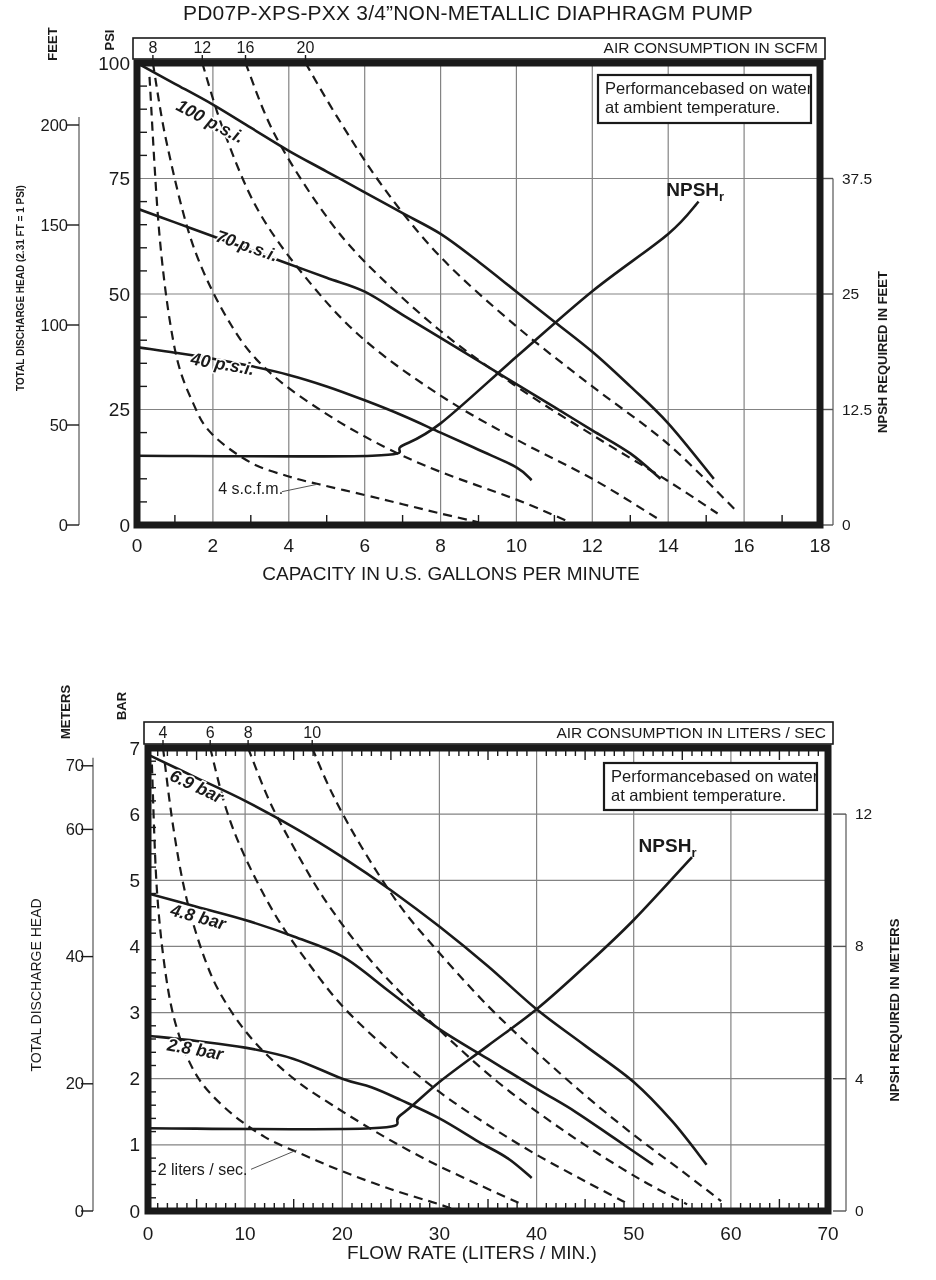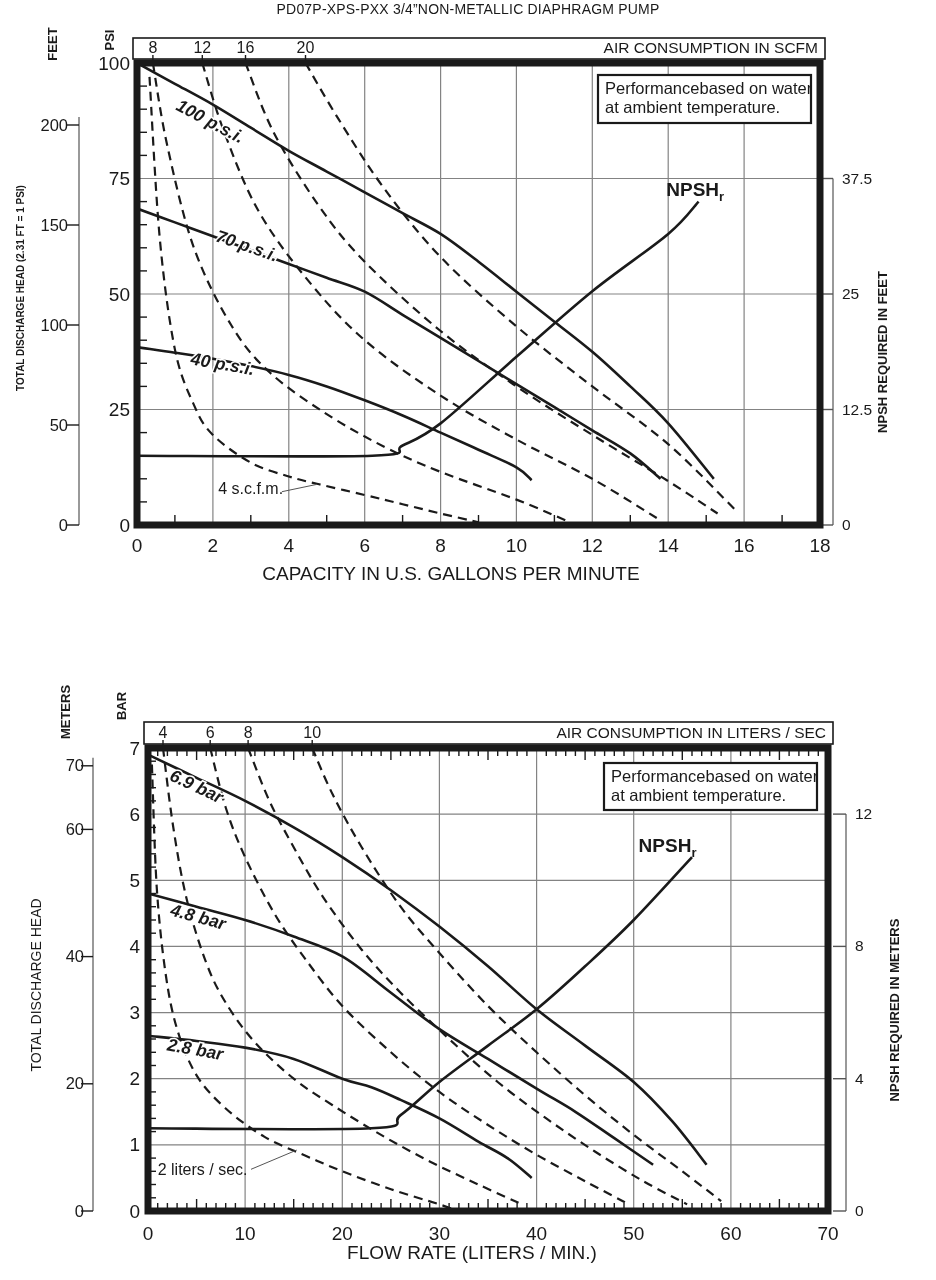--- a/index.html
+++ b/index.html
@@ -1,19 +1,19 @@
 <!DOCTYPE html>
 <html><head>
 <meta charset="utf-8">
 <style>
   html,body{margin:0;padding:0;background:#fff}
   .page{position:relative;width:936px;height:1280px;background:#fff;overflow:hidden;
         font-family:"Liberation Sans",sans-serif;color:#1a1a1a}
   .page-title{position:absolute;top:1px;left:0;width:936px;text-align:center;
-        font-size:14px;letter-spacing:.2px}
+        font-size:21px;letter-spacing:.2px}
   svg{position:absolute;left:0;top:0}
   svg text{fill:#1a1a1a;font-family:"Liberation Sans",sans-serif}
   .num{font-size:19px}
   .out-num{font-size:16.5px}
   .r-num{font-size:15.5px}
   .band-num{font-size:16px}
   .band-title{font-size:15.5px}
   .axis-title{font-size:19px}
   .curve-lab{font-size:17.5px;font-weight:bold;font-style:italic;paint-order:stroke;stroke:#fff;stroke-width:3px}
   .npsh-lab{font-size:19px;font-weight:bold}

